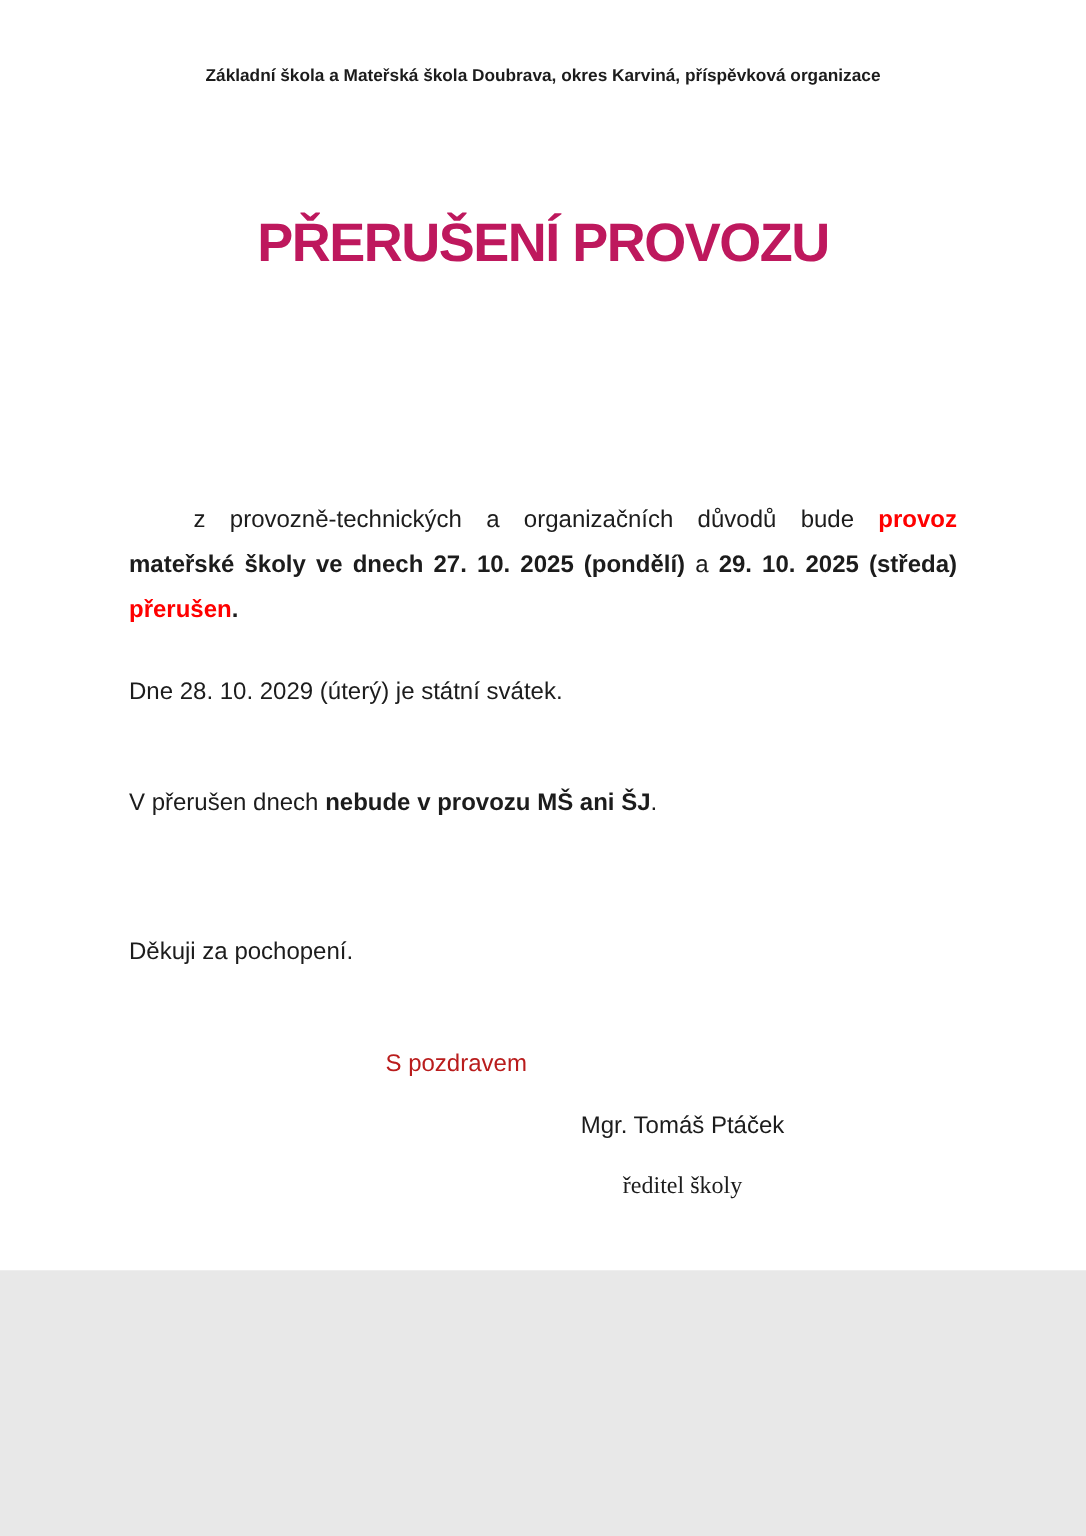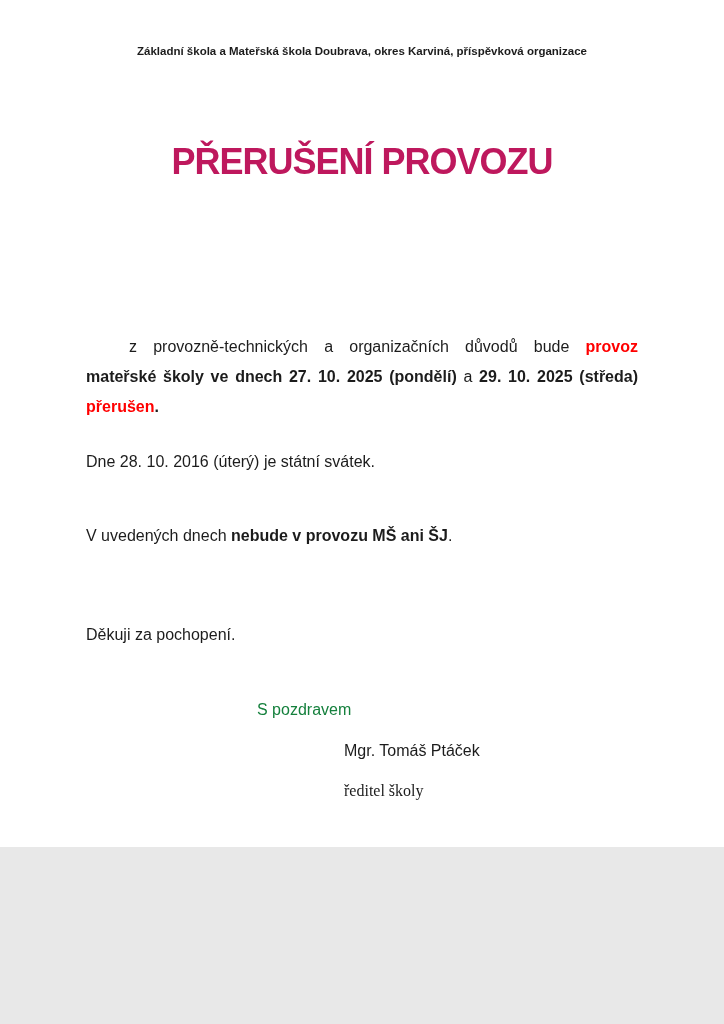--- a/index.html
+++ b/index.html
@@ -65,49 +65,49 @@
   }
   .para-holiday { top: 451px; }
   .para-closure { top: 525px; }
   .para-thanks  { top: 624px; }
 
   .closing {
     position: absolute;
     left: 257px; top: 699px;
     font-size: 16px;
     line-height: 22px;
-    color: #15803d;
+    color: #b91c1c;
   }
   .sig-name, .sig-role {
     position: absolute;
-    left: 344px; width: 250px;
-    text-align: left;
+    left: 330px; width: 250px;
+    text-align: center;
     font-size: 16px;
     line-height: 22px;
     color: #1c1c1c;
   }
   .sig-name { top: 740px; }
   .sig-role { top: 780px; font-family: Liberation Serif, serif; }
 </style>
 </head>
 <body>
 
 <div class="page">
 
   <div class="header-line1">Základní škola a Mateřská škola Doubrava, okres Karviná, příspěvková organizace</div>
 
 
   <div class="doc-title">PŘERUŠENÍ PROVOZU</div>
 
 
   <div class="body-text para-notice"><span>z provozně-technických a organizačních důvodů bude </span><span style="font-weight: 700; color: rgb(255, 0, 0);">provoz</span><span style="font-weight: 700;"> </span><span style="font-weight: 700;">mateřské školy ve dnech 27. 10. 2025 (pondělí)</span><span> a </span><span style="font-weight: 700;">29. 10. 2025 (středa)</span><span> </span><span style="font-weight: 700; color: rgb(255, 0, 0);">přerušen</span><span style="font-weight: 700;">.</span></div>
 
-  <div class="body-text para-holiday">Dne 28. 10. 2016 (úterý) je státní svátek.</div>
+  <div class="body-text para-holiday">Dne 28. 10. 2029 (úterý) je státní svátek.</div>
 
-  <div class="body-text para-closure"><span>V uvedených dnech </span><span style="font-weight: 700;">nebude v provozu MŠ ani ŠJ</span><span>.</span></div>
+  <div class="body-text para-closure"><span>V přerušen dnech </span><span style="font-weight: 700;">nebude v provozu MŠ ani ŠJ</span><span>.</span></div>
 
   <div class="body-text para-thanks">Děkuji za pochopení.</div>
 
   <div class="closing">S pozdravem</div>
 
   <div class="sig-name">Mgr. Tomáš Ptáček</div>
 
   <div class="sig-role">ředitel školy</div>
 
 </div>

